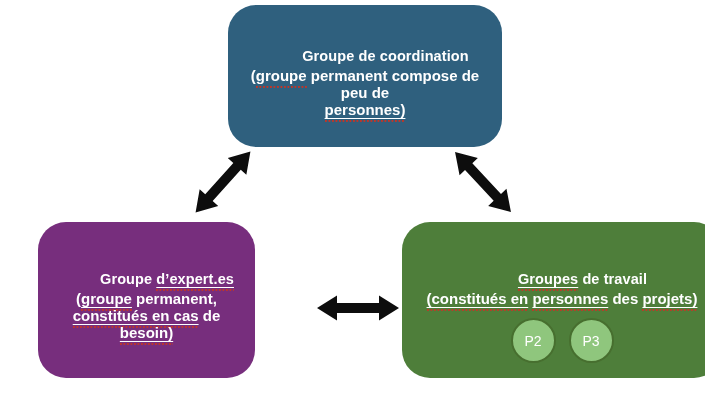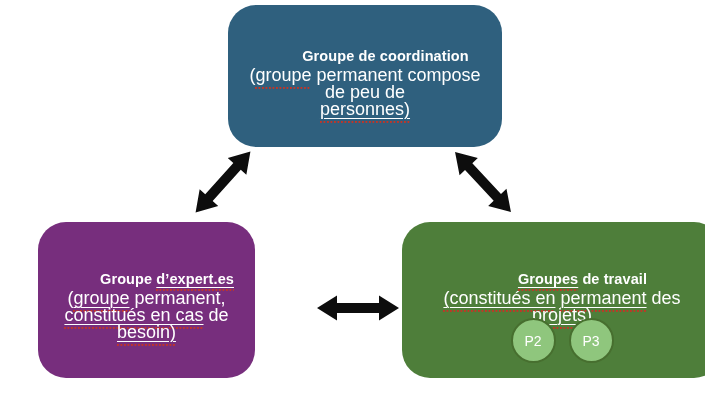--- a/index.html
+++ b/index.html
@@ -32,22 +32,22 @@
   .box-title{
     position:absolute; left:0; right:0;
     font-weight:bold; font-size:14.5px; line-height:18px;
     letter-spacing:0.1px;
     margin-left:41px;
   }
   .box-coordination .box-title{ top:42px; }
   .box-experts .box-title, .box-travail .box-title{ top:48px; }
   .box-subtitle{
     position:absolute; left:10px; right:10px;
-    font-size:18px; line-height:17px;
-    font-weight:400;
+    font-size:15px; line-height:17px;
+    font-weight:700;
   }
   .box-coordination .box-subtitle{ top:62px; }
   .box-experts .box-subtitle, .box-travail .box-subtitle{ top:68px; }
 
   
   .u{
     text-decoration:underline;
     text-decoration-thickness:1px;
     text-underline-offset:2.5px;
   }
@@ -87,21 +87,21 @@
     <div class="box-subtitle"><span>(</span><span class="sq">groupe</span><span> permanent compose de peu de</span><br><span class="u sq">personnes)</span></div>
   </div>
 
   <div class="box box-experts">
     <div class="box-title"><span>Groupe </span><span class="u sq">d’expert.es</span></div>
     <div class="box-subtitle"><span>(</span><span class="u sq">groupe</span><span> permanent, </span><span class="u sq">constitués en cas</span><span> de</span><br><span class="u sq">besoin)</span></div>
   </div>
 
   <div class="box box-travail">
     <div class="box-title"><span class="u sq">Groupes</span><span> de travail</span></div>
-    <div class="box-subtitle"><span class="u sq">(constitués en</span><span> </span><span class="u sq">permanent</span><span> des </span><span class="u sq">projets)</span></div>
+    <div class="box-subtitle"><span class="u sq">(constitués en</span><span> </span><span class="u sq">personnes</span><span> des </span><span class="u sq">projets)</span></div>
     <div class="circles-row">
       <div class="proj-circle">
           <span>P2</span>
         </div>
       <div class="proj-circle">
           <span>P3</span>
         </div>
     </div>
   </div>
 

